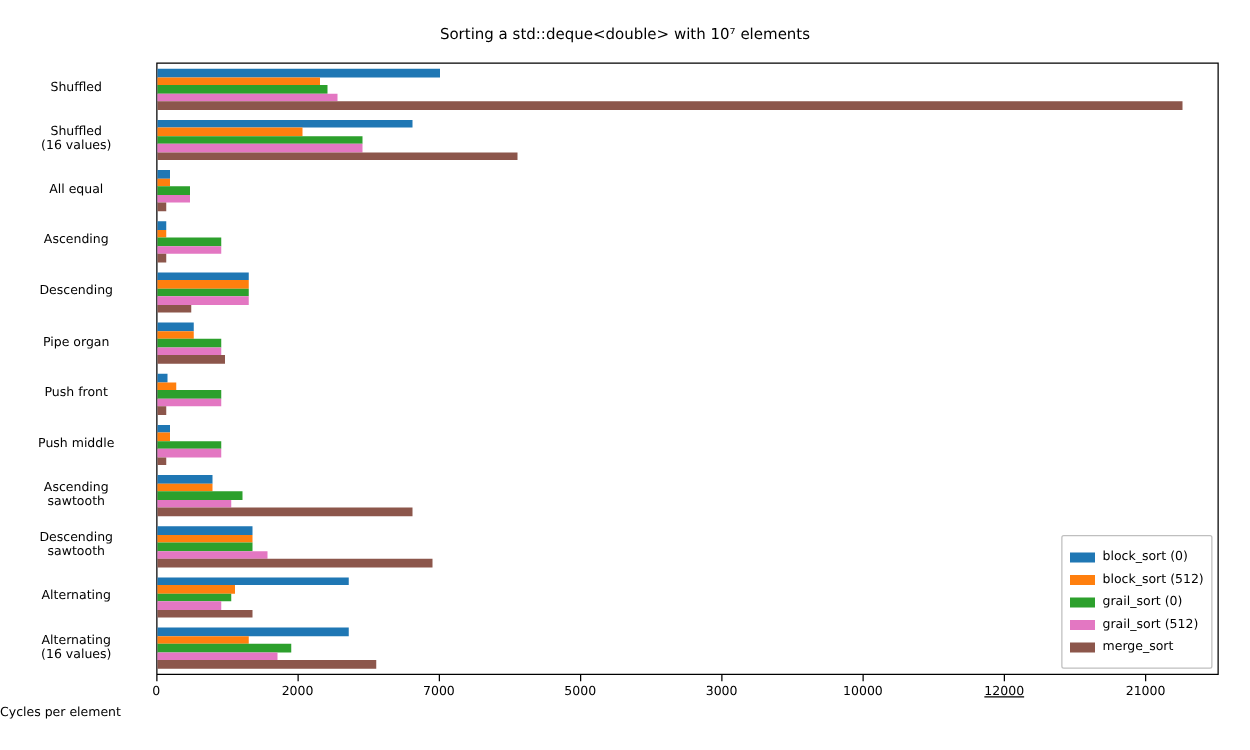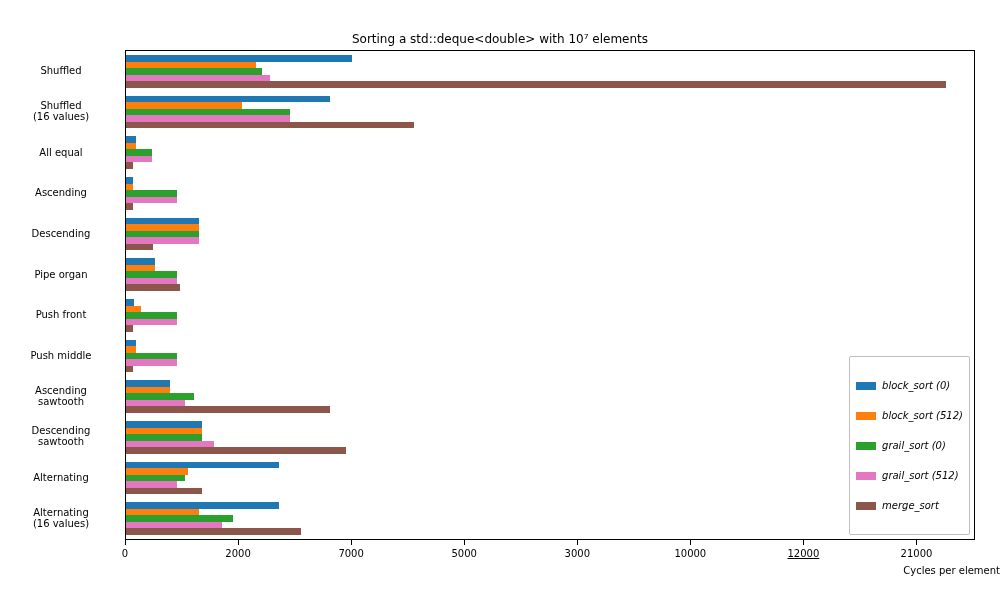--- a/index.html
+++ b/index.html
@@ -17,21 +17,20 @@
     width: 1000px;
     height: 600px;
   }
   .title {
     position: absolute;
     top: 20px;
     left: 0;
     width: 1000px;
     text-align: center;
     font-size: 12px;
-    margin-top: 12px;
   }
   .plot-area {
     position: absolute;
     left: 125px;
     top: 50px;
     width: 850px;
     height: 490px;
     border: 1px solid #000;
     box-sizing: border-box;
   }
@@ -66,39 +65,38 @@
     position: absolute;
     top: 548px;
     font-size: 10px;
     transform: translateX(-50%);
   }
   .xlabel {
     position: absolute;
     top: 565px;
     left: 0;
     width: 1000px;
-    text-align: right;
+    text-align: left;
     font-size: 10px;
   }
   .legend {
     position: absolute;
     right: 30px;
     bottom: 65px;
     border: 1px solid #bfbfbf;
     background: #ffffff;
     padding: 4px 6px;
     font-size: 10px;
     border-radius: 2px;
   }
   .legend-row {
     display: flex;
     align-items: center;
-    margin: 19px 0;
+    margin: 7px 0;
     gap: 6px;
-    font-style: italic;
   }
   .legend-swatch {
     width: 20px;
     height: 8px;
   }
 </style>
 </head>
 <body>
 
 <div class="figure">

